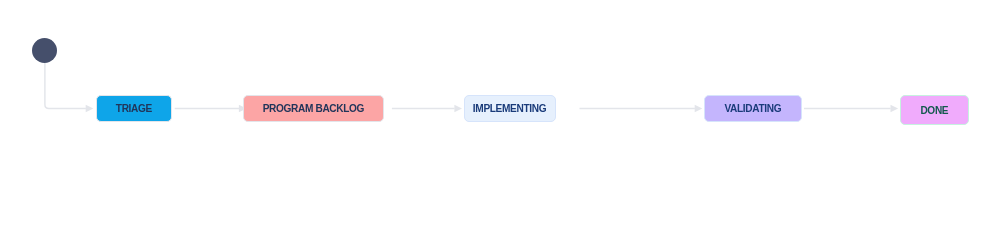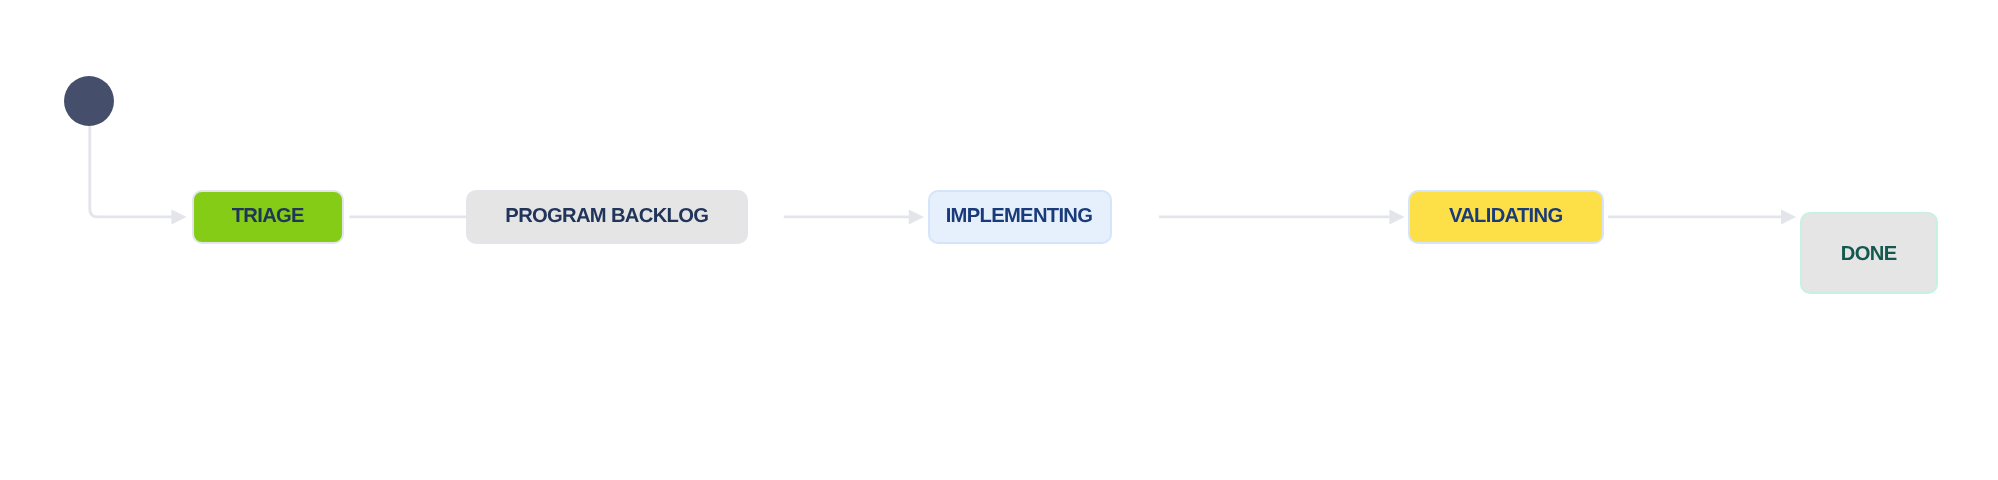--- a/index.html
+++ b/index.html
@@ -35,28 +35,28 @@
       <g>
         <path d="M 579.5 108.45 L 694.9 108.45" stroke="#e3e5ea" stroke-width="1.45" fill="none"></path>
         <path d="M 694.6999999999999 104.7 L 702.3 108.45 L 694.6999999999999 112.2 Z" fill="#e3e5ea"></path>
       </g>
       <g>
         <path d="M 804 108.45 L 890.7 108.45" stroke="#e3e5ea" stroke-width="1.45" fill="none"></path>
         <path d="M 890.5 104.7 L 898.1 108.45 L 890.5 112.2 Z" fill="#e3e5ea"></path>
       </g>
     </svg>
 <div class="start-node" style="left: 32.4px; top: 37.8px; width: 25px; height: 25px; background: rgb(69, 79, 107);"></div>
-    <div class="node" style="left: 95.5px; top: 95px; width: 76.8px; height: 26.8px; background: #84cc16; border-color: rgb(227, 229, 234); color: rgb(33, 53, 90);">
+    <div class="node" style="left: 95.5px; top: 95px; width: 76.8px; height: 26.8px; background: #0ea5e9; border-color: rgb(227, 229, 234); color: rgb(33, 53, 90);">
       <span class="node-label">TRIAGE</span>
     </div>
-    <div class="node" style="left: 233px; top: 95px; width: 140.8px; height: 26.8px; background: #e5e5e5; border-color: rgb(227, 229, 234); color: rgb(33, 53, 90);">
+    <div class="node" style="left: 243px; top: 95px; width: 140.8px; height: 26.8px; background: #fca5a5; border-color: rgb(227, 229, 234); color: rgb(33, 53, 90);">
       <span class="node-label">PROGRAM BACKLOG</span>
     </div>
     <div class="node" style="left: 463.5px; top: 95px; width: 92px; height: 26.8px; background: rgb(230, 240, 253); border-color: rgb(214, 228, 251); color: rgb(26, 59, 122);">
       <span class="node-label">IMPLEMENTING</span>
     </div>
-    <div class="node" style="left: 704px; top: 95px; width: 97.7px; height: 26.8px; background: #fde047; border-color: rgb(214, 228, 251); color: rgb(26, 59, 122);">
+    <div class="node" style="left: 704px; top: 95px; width: 97.7px; height: 26.8px; background: #c4b5fd; border-color: rgb(214, 228, 251); color: rgb(26, 59, 122);">
       <span class="node-label">VALIDATING</span>
     </div>
-    <div class="node" style="left: 899.9px; top: 106px; width: 68.9px; height: 41px; background: #e5e5e5; border-color: rgb(198, 242, 223); color: rgb(19, 89, 77);">
+    <div class="node" style="left: 899.9px; top: 95px; width: 68.9px; height: 30px; background: #f0abfc; border-color: rgb(198, 242, 223); color: rgb(19, 89, 77);">
       <span class="node-label">DONE</span>
     </div>
   </div>
 
 </body></html>

